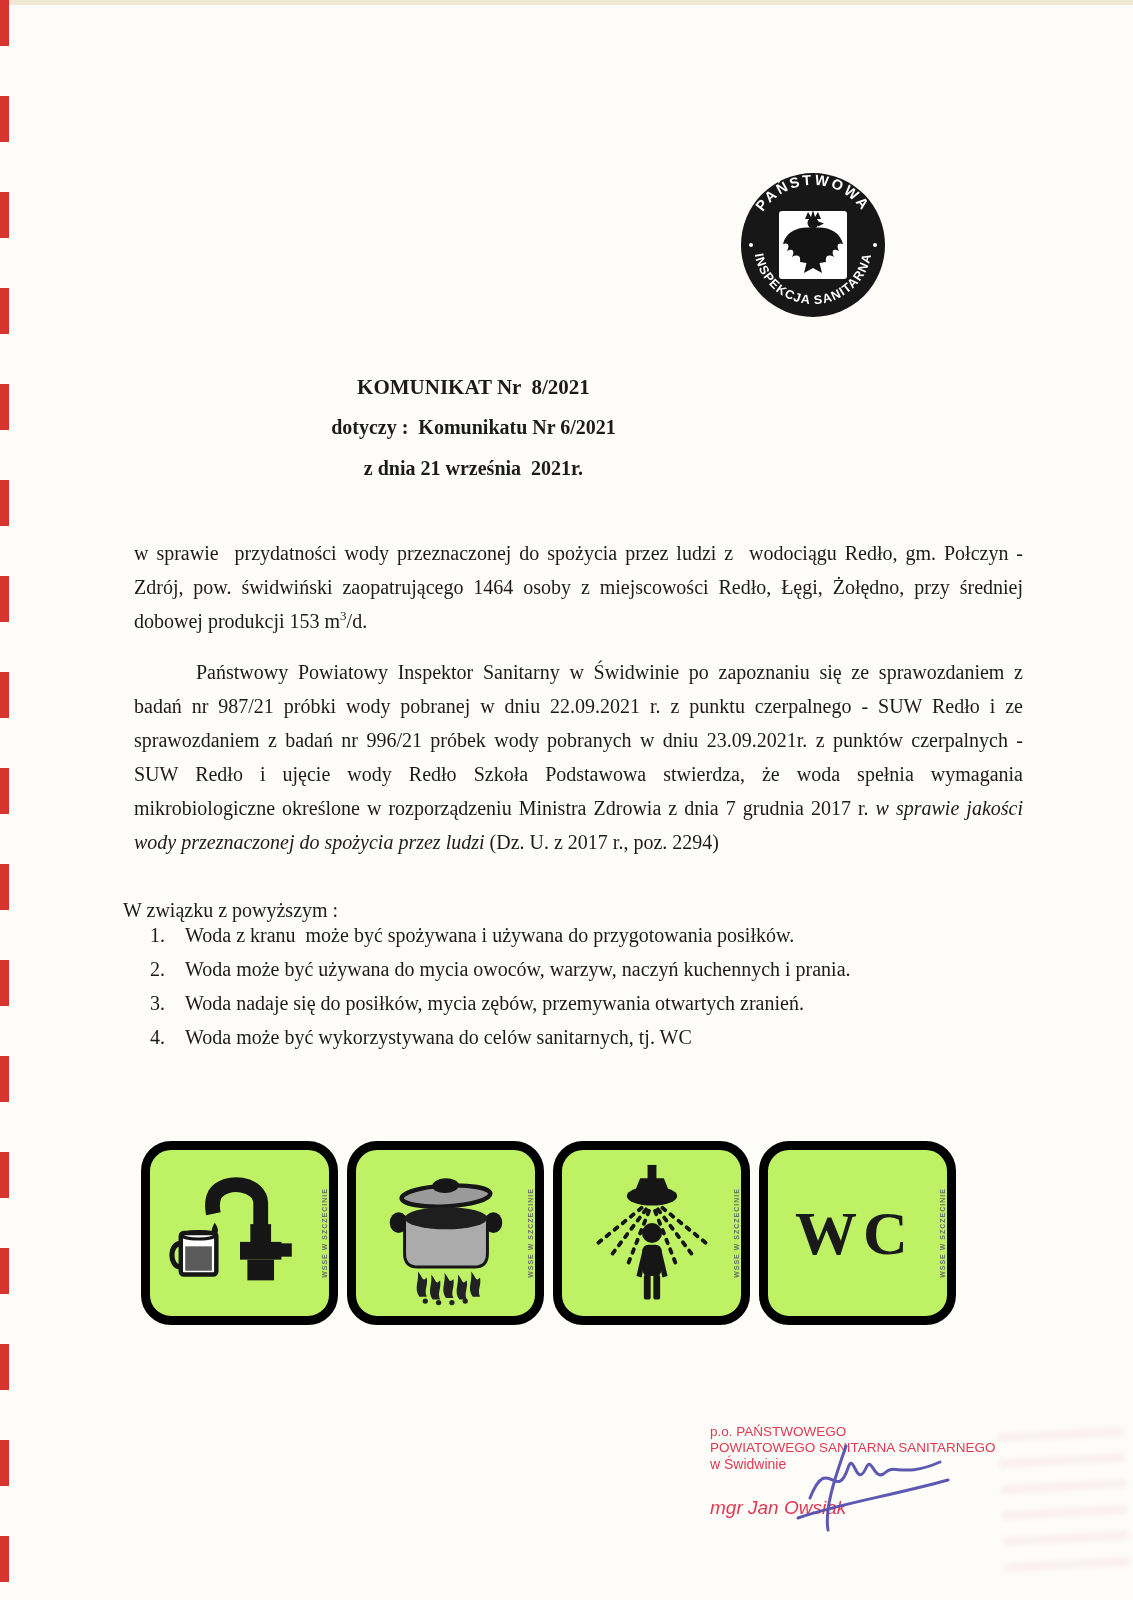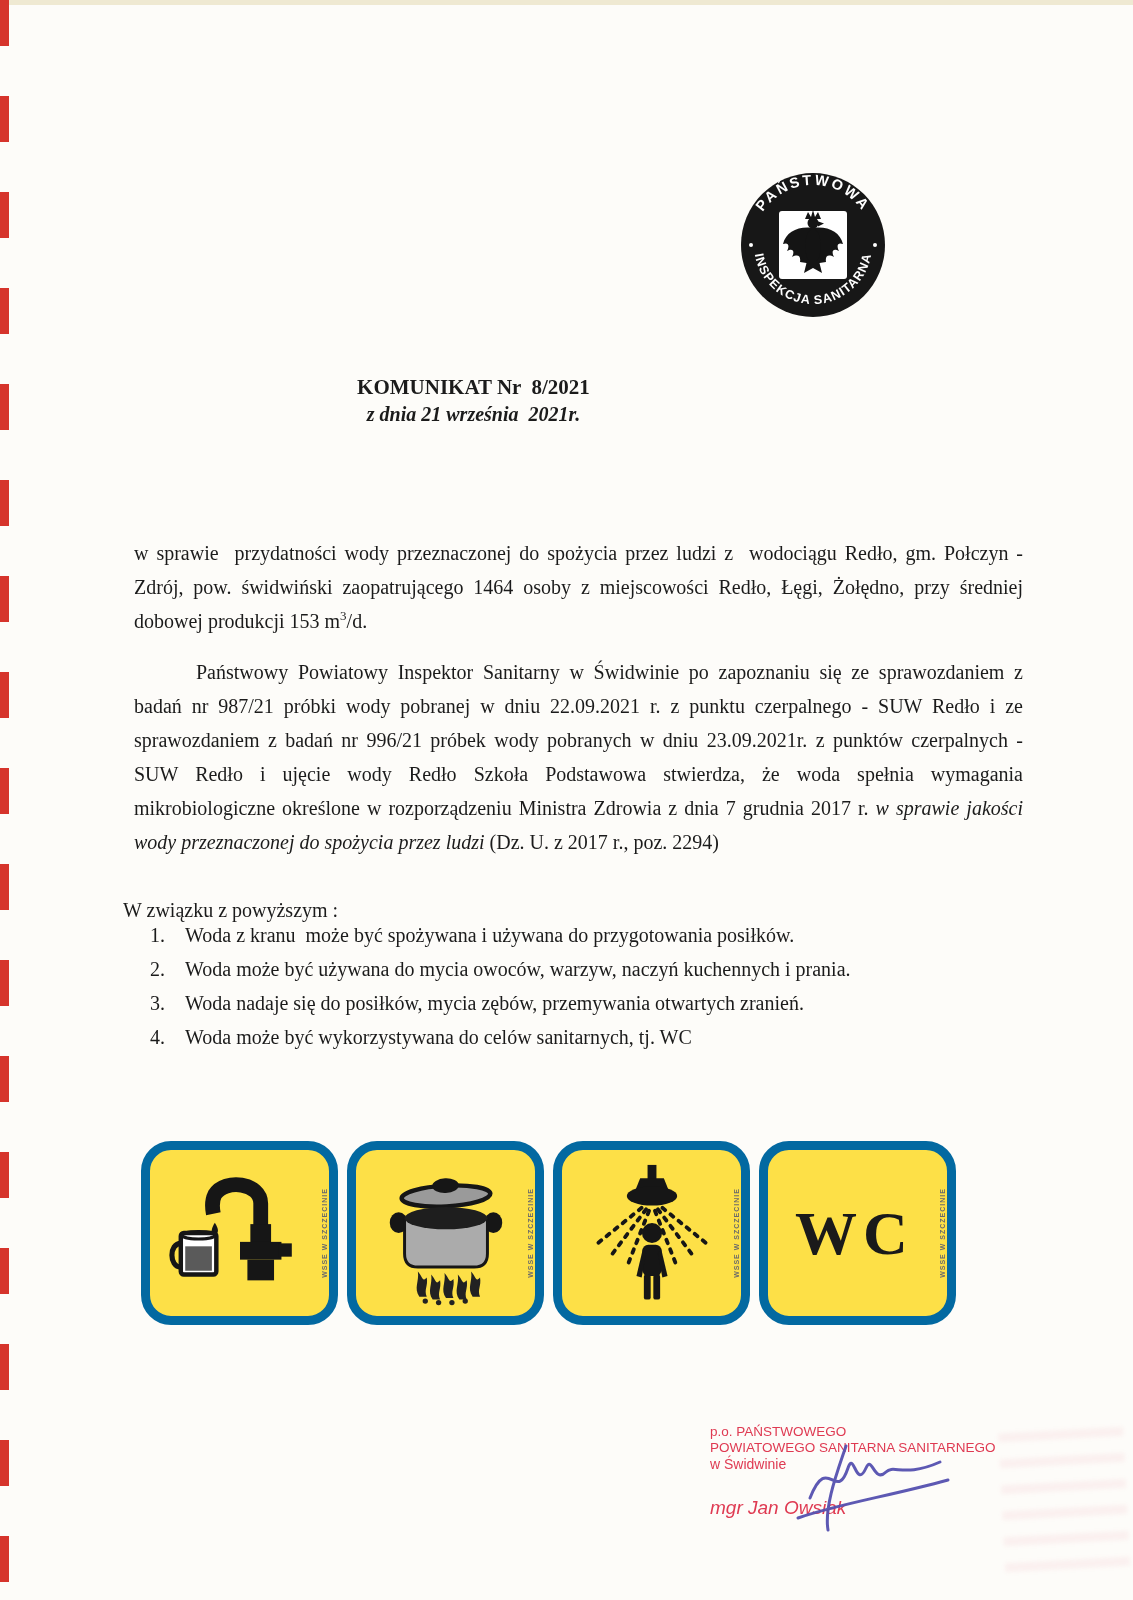--- a/index.html
+++ b/index.html
@@ -11,36 +11,36 @@
   .top-scan-line{position:absolute;left:0;top:0;width:100%;height:5px;background:#efe9d2;}
   .red-edge{position:absolute;left:0;top:0;width:9px;height:100%;
     background:repeating-linear-gradient(to bottom,#d6342c 0 46px,rgba(0,0,0,0) 46px 96px);}
   
   .seal{position:absolute;left:738px;top:170px;width:150px;height:150px;}
   
   .title-block{position:absolute;left:0;top:374px;width:947px;text-align:center;}
   .t1{font-size:21px;font-weight:bold;line-height:26px;white-space:pre-wrap;}
   .t2{font-size:20px;font-weight:bold;line-height:26px;margin-top:14px;white-space:pre-wrap;}
   .t3{font-size:20px;font-weight:bold;line-height:26px;margin-top:10px;white-space:pre-wrap;}
-  .t4{font-size:20px;font-weight:bold;line-height:27px;margin-top:1px;white-space:pre-wrap;font-style:italic;}
+  .t4{font-size:20px;font-weight:bold;line-height:27px;margin-top:15px;white-space:pre-wrap;}
   
   .para{position:absolute;left:134px;width:889px;font-size:20px;line-height:34px;text-align:justify;}
   .para1{top:536px;white-space:pre-wrap;}
   .para2{top:655px;text-indent:62px;}
   .italic{font-style:italic;}
   sup{font-size:13px;line-height:0;}
   .list-intro{position:absolute;left:123px;top:893px;font-size:20px;line-height:34px;white-space:pre-wrap;}
   .list{position:absolute;left:150px;top:918px;width:862px;}
   .li-row{display:flex;font-size:20px;line-height:34px;}
   .li-num{flex:none;width:35px;}
   .li-text{flex:1;text-align:justify;white-space:pre-wrap;}
   
   .pictos{position:absolute;left:141px;top:1141px;display:flex;gap:9px;}
-  .card{position:relative;width:179px;height:166px;border:9px solid #0369a1;border-radius:30px;
-    background:#fde047;display:flex;align-items:center;justify-content:center;}
+  .card{position:relative;width:179px;height:166px;border:9px solid #000000;border-radius:30px;
+    background:#bef264;display:flex;align-items:center;justify-content:center;}
   .wm{position:absolute;right:1px;top:50%;transform:translateY(-50%) rotate(180deg);
     writing-mode:vertical-rl;font-family:"Liberation Sans",sans-serif;font-size:7px;
     letter-spacing:1px;color:#6a6a6a;font-weight:bold;white-space:nowrap;}
   .wc-text{font-family:"Liberation Serif",serif;font-weight:bold;font-size:62px;
     letter-spacing:6px;color:#1a1a1a;transform:translateX(-3px);}
   
   .stamp{position:absolute;left:710px;top:1424px;width:340px;
     font-family:"Liberation Sans",sans-serif;color:#df3a52;}
   .stamp .s1{font-size:13.5px;line-height:16px;}
   .stamp .s2{font-size:13.5px;line-height:16px;}
@@ -82,20 +82,21 @@
         <path d="M75,58 C60,56 48,62 45,74 C50,72 52,75 49,81 C55,78 57,81 54,87 C60,84 63,86 62,92 L75,94 Z"></path>
         <path d="M75,58 C90,56 102,62 105,74 C100,72 98,75 101,81 C95,78 93,81 96,87 C90,84 87,86 88,92 L75,94 Z"></path>
         <ellipse cx="75" cy="76" rx="8" ry="17"></ellipse>
         <path d="M69,91 L81,91 L84,103 L75,98 L66,103 Z"></path>
       </g>
     </svg>
   </div>
 
   <div class="title-block">
     <div class="t1">KOMUNIKAT Nr  8/2021</div>
+    <div class="t2">dotyczy :  Komunikatu Nr 6/2021</div>
     <div class="t4">z dnia 21 września  2021r.</div>
   </div>
 
   <div class="para para1"><span>w sprawie  przydatności wody przeznaczonej do spożycia przez ludzi z  wodociągu Redło, gm. Połczyn - Zdrój, pow. świdwiński zaopatrującego 1464 osoby z miejscowości Redło, Łęgi, Żołędno, przy średniej dobowej produkcji 153 m</span><sup>3</sup><span>/d.</span></div>
 
   <div class="para para2"><span>Państwowy Powiatowy Inspektor Sanitarny w Świdwinie po zapoznaniu się ze sprawozdaniem z badań nr 987/21 próbki wody pobranej w dniu 22.09.2021 r. z punktu czerpalnego - SUW Redło i ze sprawozdaniem z badań nr 996/21 próbek wody pobranych w dniu 23.09.2021r. z punktów czerpalnych - SUW Redło i ujęcie wody Redło Szkoła Podstawowa stwierdza, że woda spełnia wymagania mikrobiologiczne określone w rozporządzeniu Ministra Zdrowia z dnia 7 grudnia 2017 r. </span><span class="italic">w sprawie jakości wody przeznaczonej do spożycia przez ludzi</span><span> (Dz. U. z 2017 r., poz. 2294)</span></div>
 
   <div class="list-intro">W związku z powyższym :</div>
   <div class="list">
     <div class="li-row">

